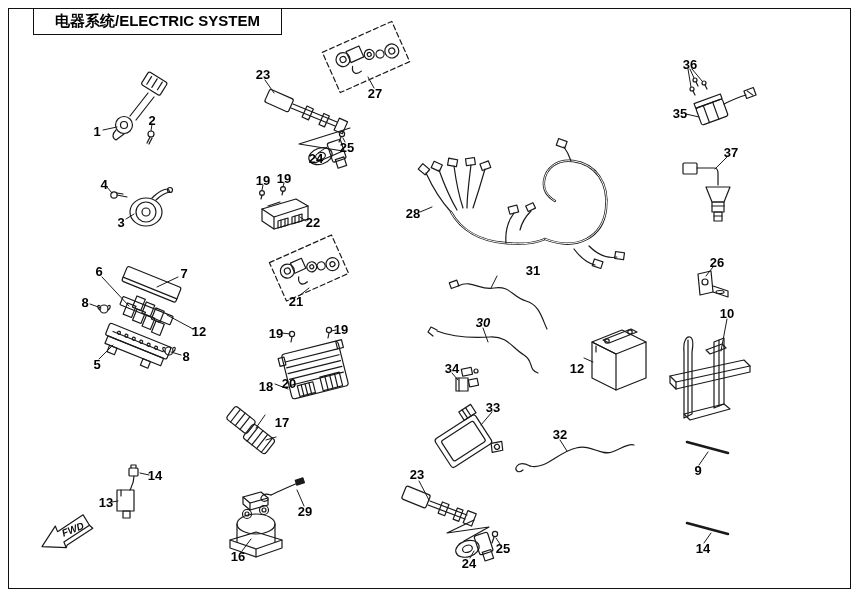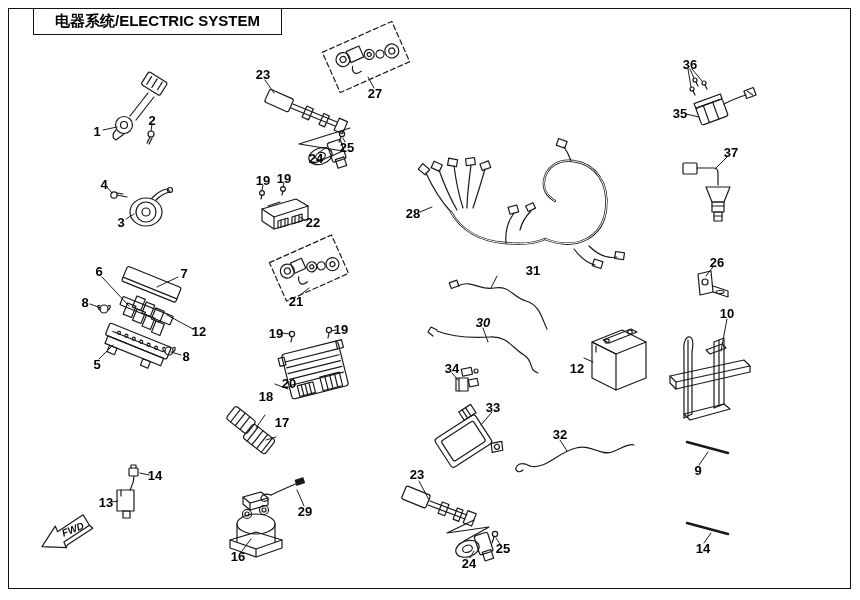--- a/index.html
+++ b/index.html
@@ -513,21 +513,21 @@
       <span class="callout" style="left: 99px; top: 271px;">6</span>
       <span class="callout" style="left: 184px; top: 273px;">7</span>
       <span class="callout" style="left: 85px; top: 302px;">8</span>
       <span class="callout" style="left: 199px; top: 331px;">12</span>
       <span class="callout" style="left: 186px; top: 356px;">8</span>
       <span class="callout" style="left: 97px; top: 364px;">5</span>
       <span class="callout" style="left: 296px; top: 301px;">21</span>
       <span class="callout" style="left: 276px; top: 333px;">19</span>
       <span class="callout" style="left: 341px; top: 329px;">19</span>
       <span class="callout" style="left: 269px; top: 383px; margin-left: 20px;">20</span>
-      <span class="callout" style="left: 266px; top: 396px;">18</span>
+      <span class="callout" style="left: 266px; top: 386px;">18</span>
       <span class="callout" style="left: 282px; top: 422px;">17</span>
       <span class="callout" style="left: 516px; top: 270px; margin-left: 17px;">31</span>
       <span class="callout" style="left: 483px; top: 322px; font-style: italic;">30</span>
       <span class="callout" style="left: 452px; top: 368px;">34</span>
       <span class="callout" style="left: 577px; top: 358px; margin-top: 10px;">12</span>
       <span class="callout" style="left: 493px; top: 407px;">33</span>
       <span class="callout" style="left: 560px; top: 434px;">32</span>
       <span class="callout" style="left: 698px; top: 470px;">9</span>
       <span class="callout" style="left: 417px; top: 474px;">23</span>
       <span class="callout" style="left: 155px; top: 475px;">14</span>

